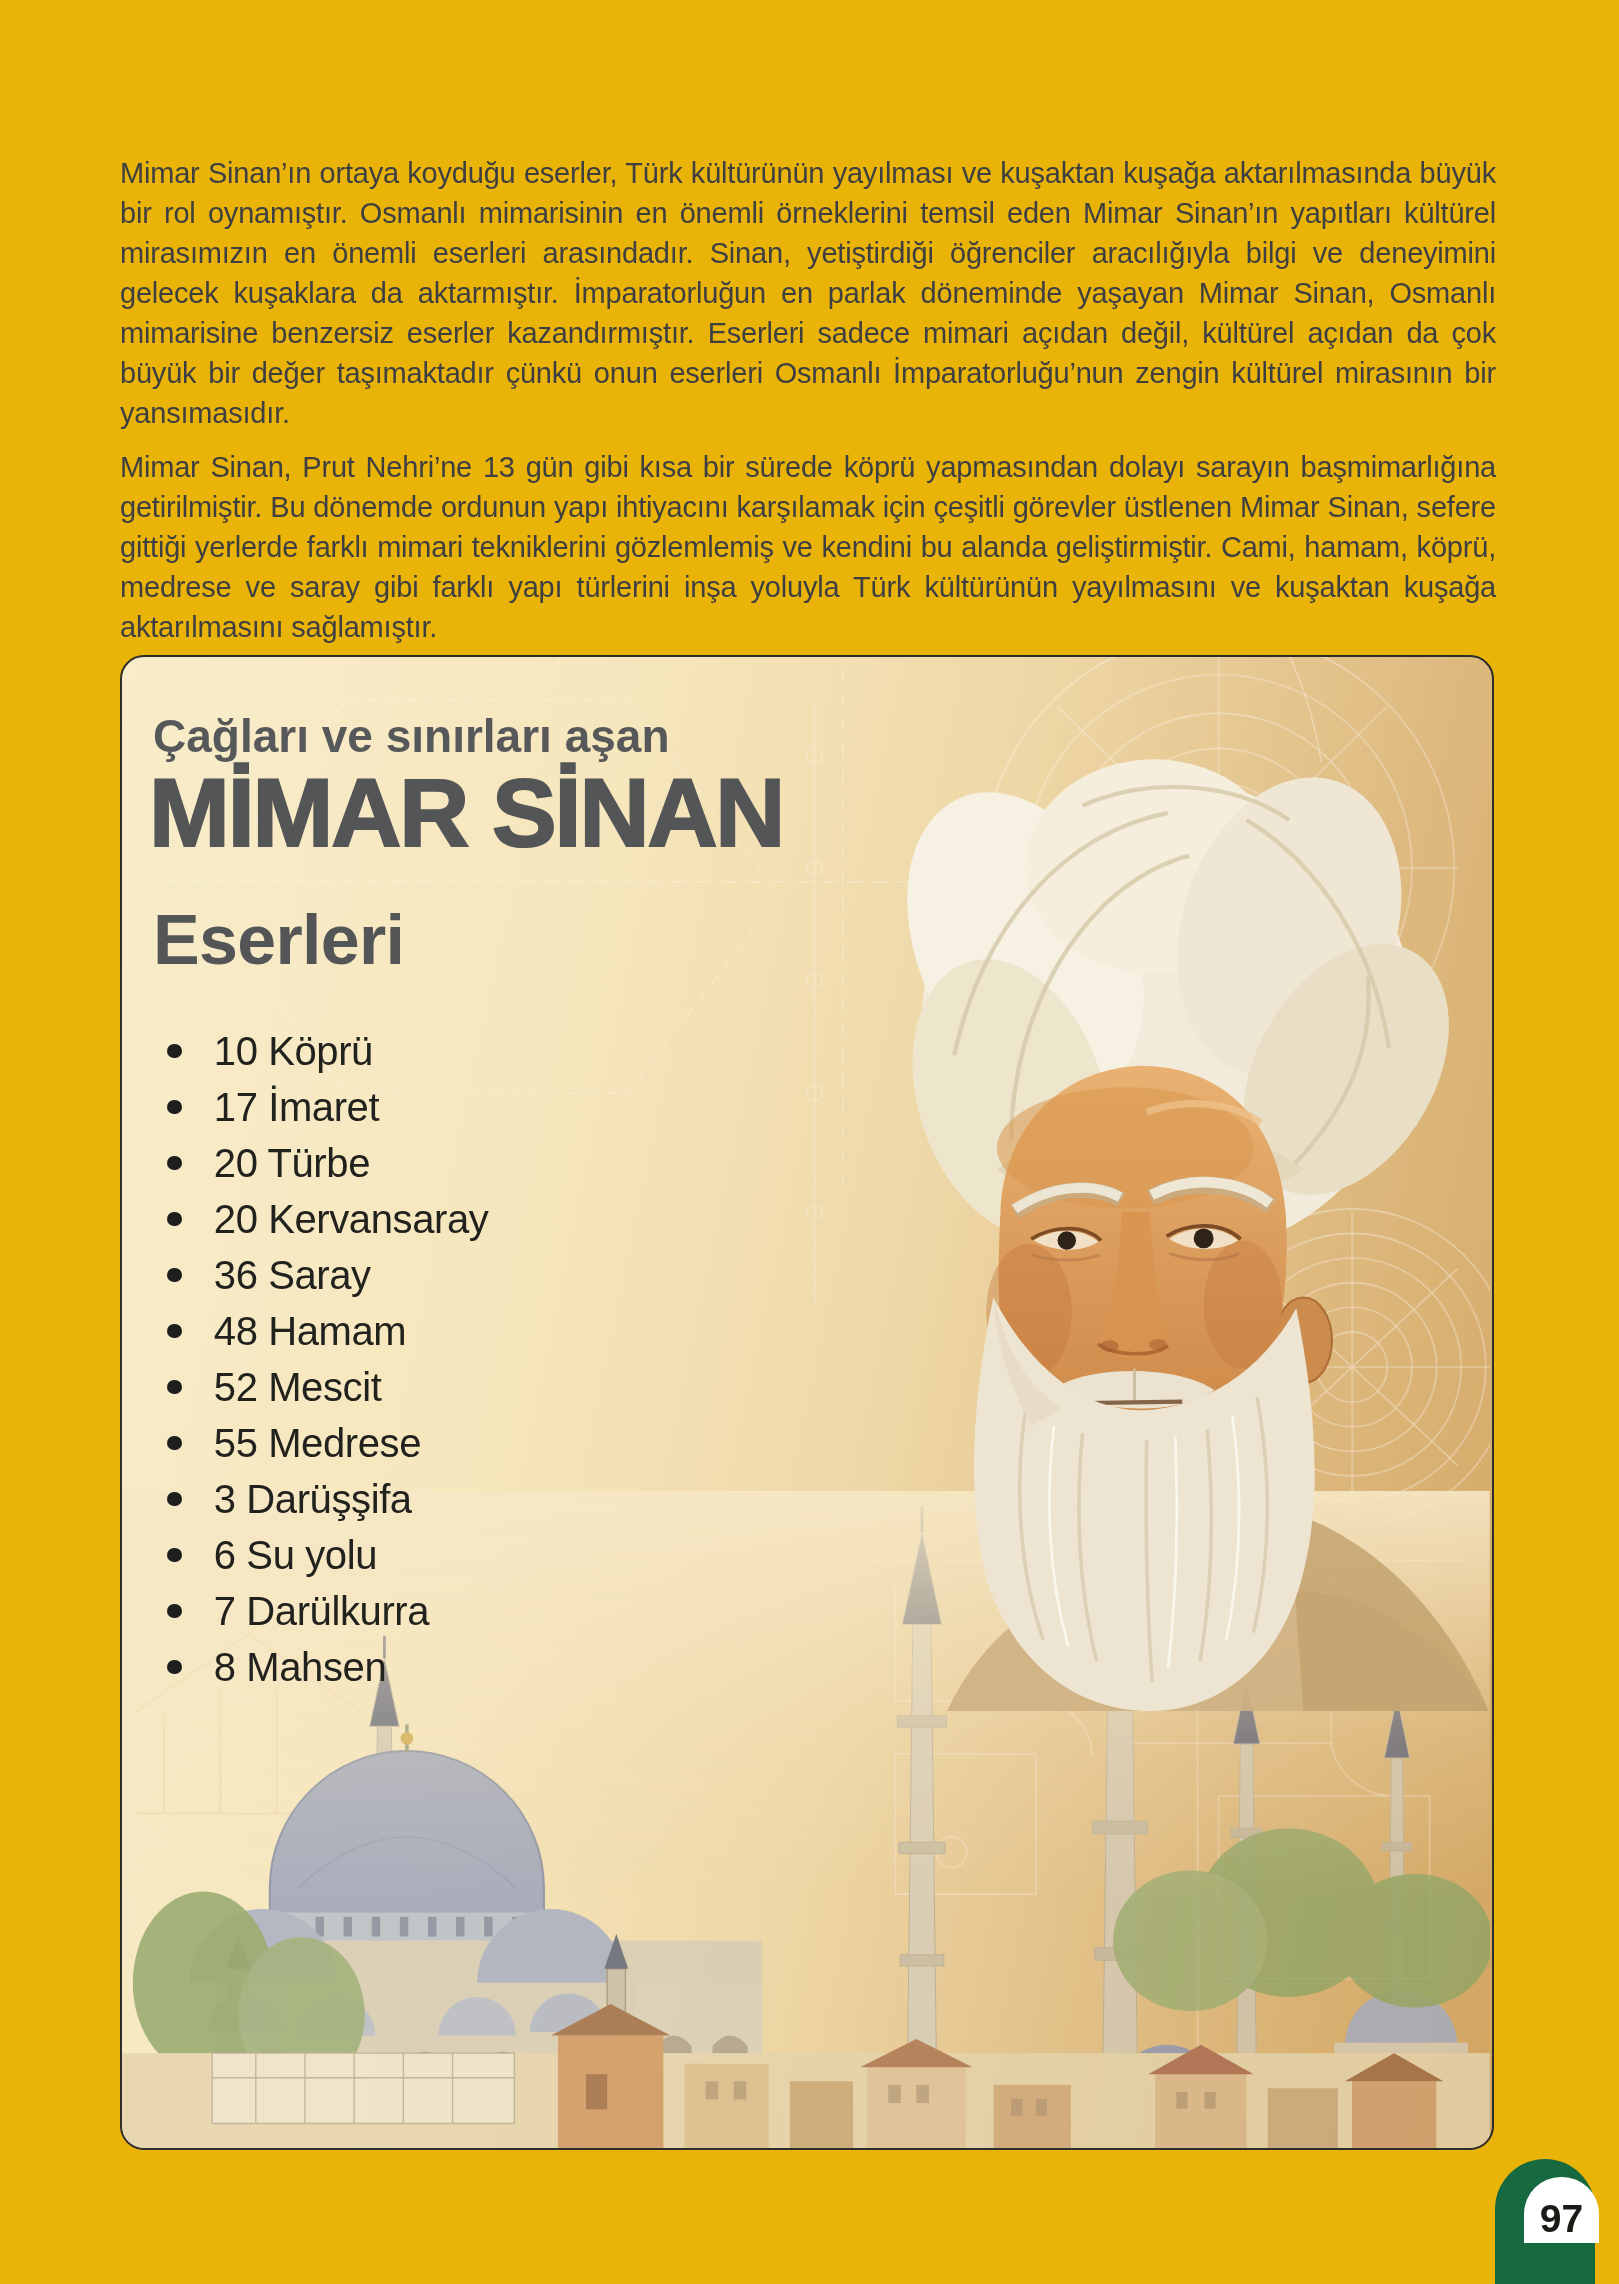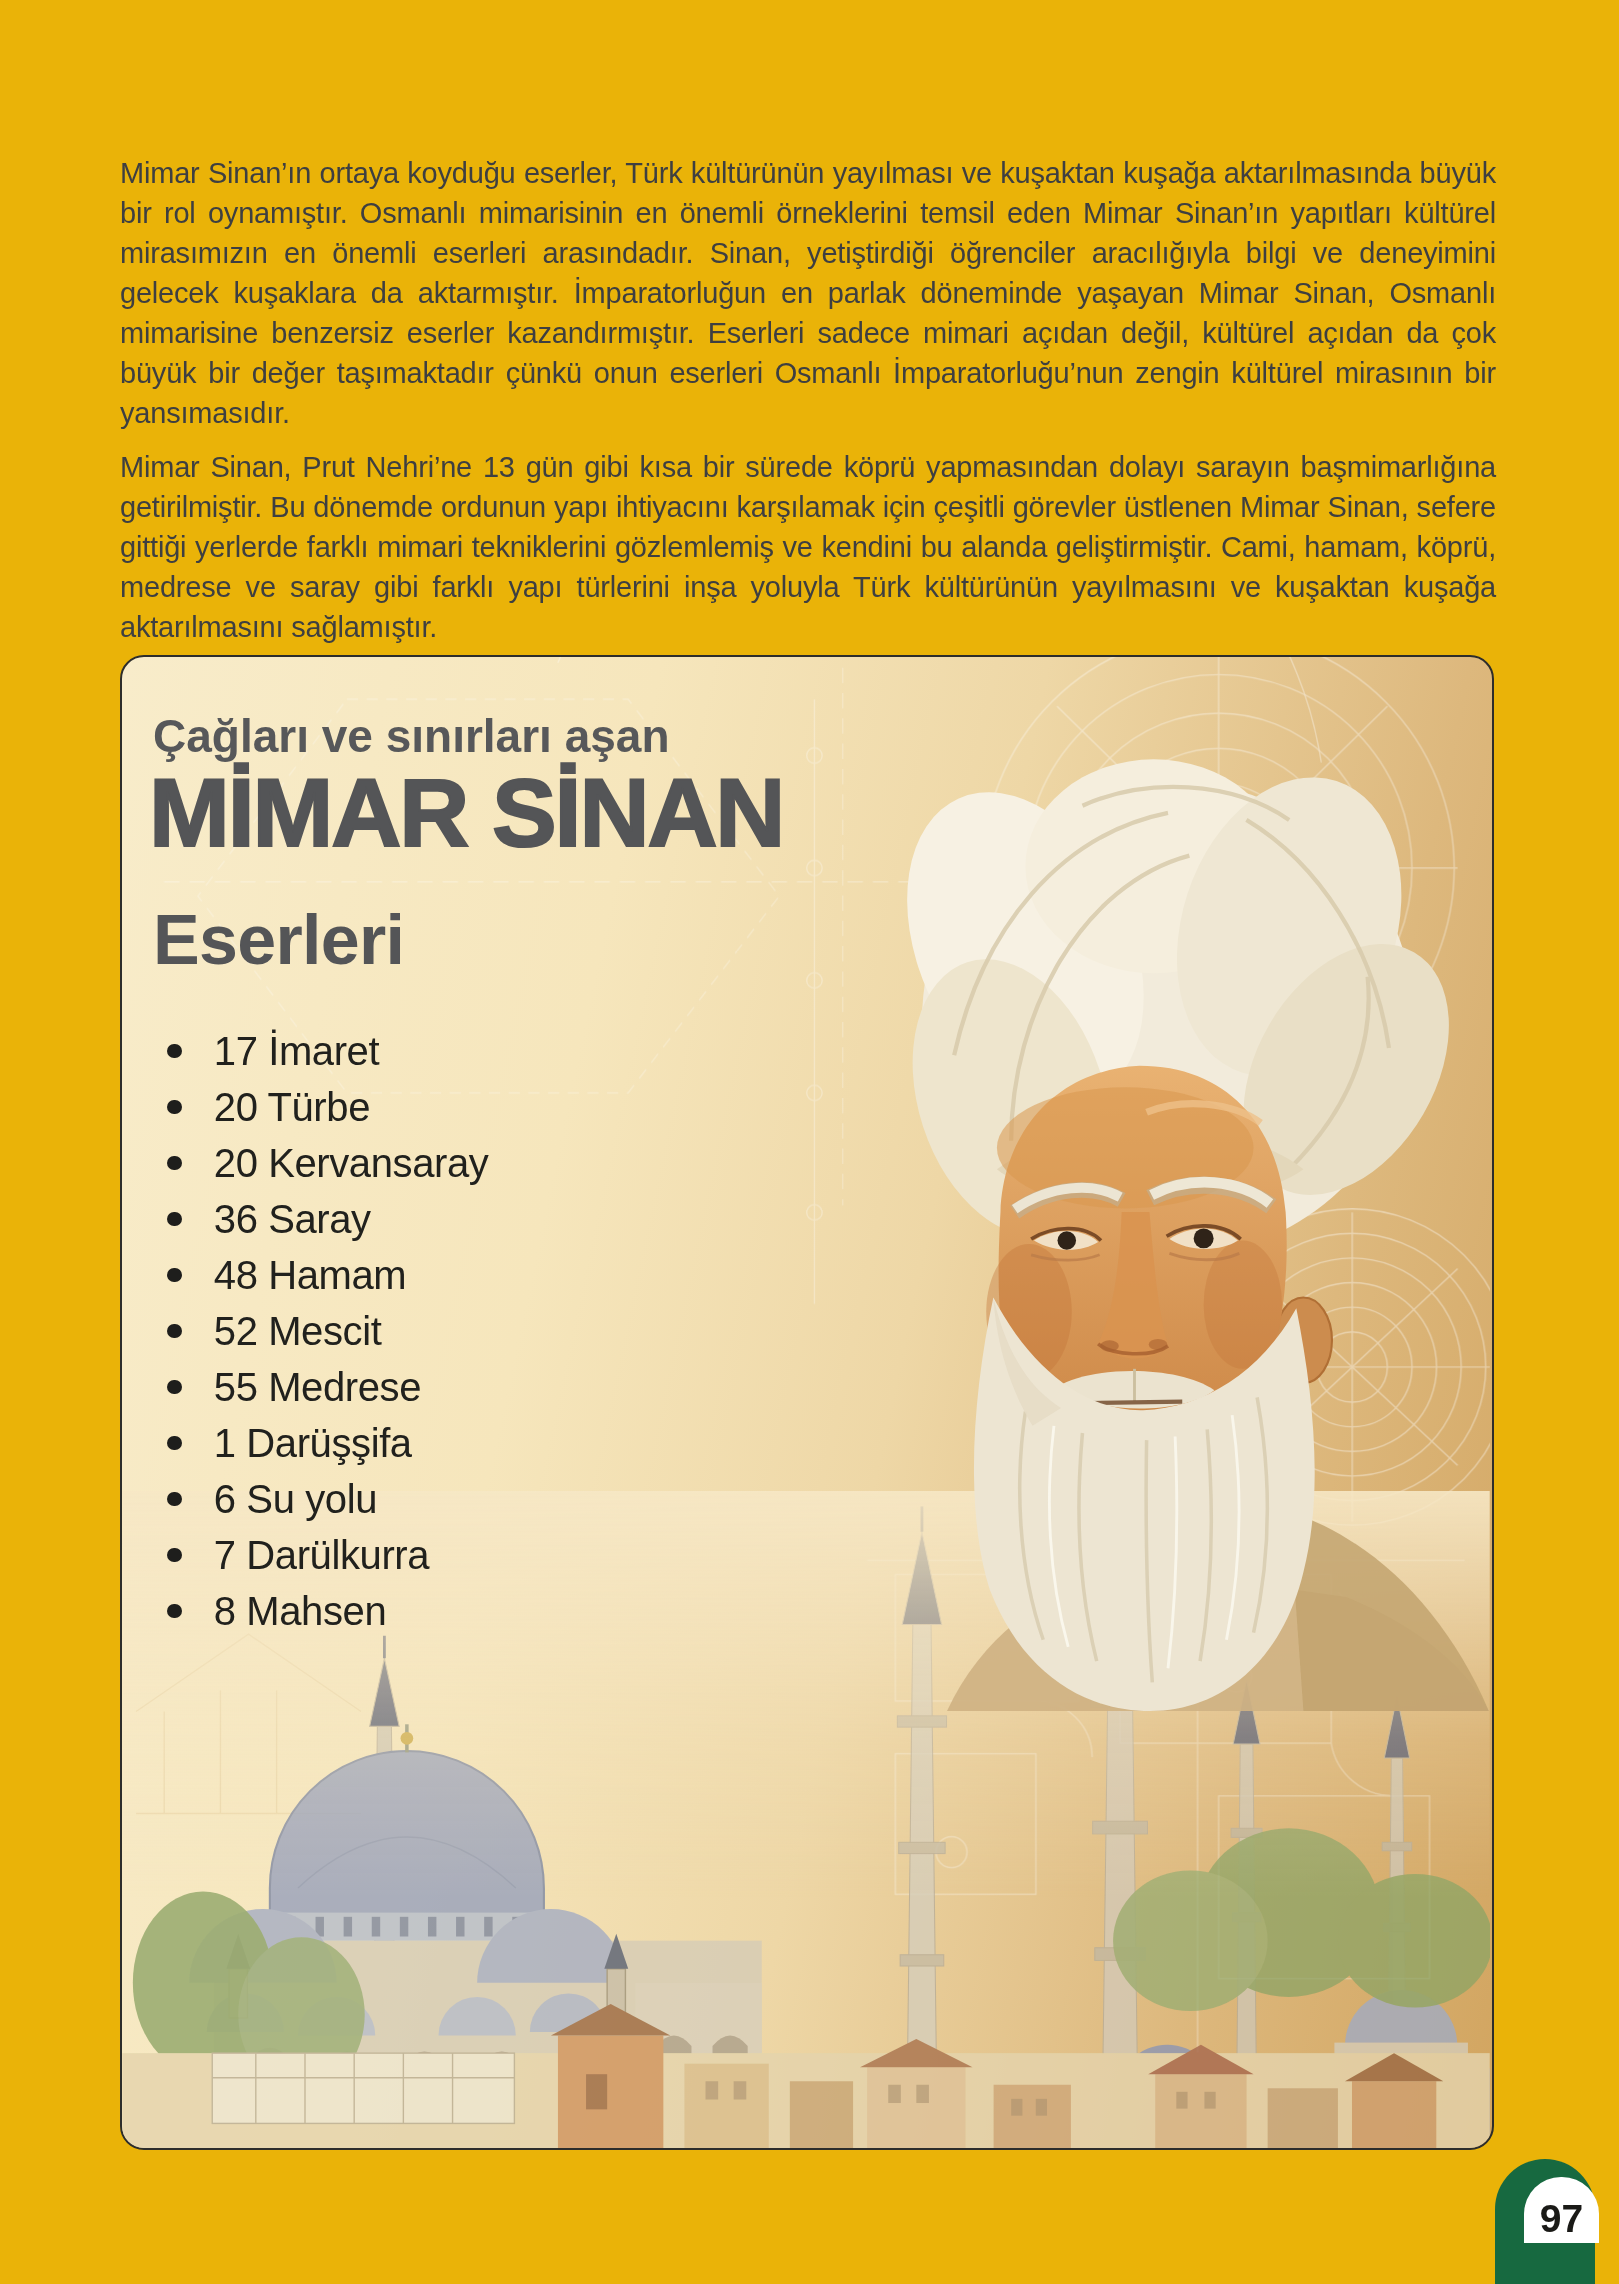--- a/index.html
+++ b/index.html
@@ -353,20 +353,24 @@
       </g>
     </svg>
 
     <div class="kicker">Çağları ve sınırları aşan</div>
     <div class="big-title">MİMAR SİNAN</div>
     <div class="sub-title">Eserleri</div>
 
     <ul class="works">
       <li>
           <span class="dot"></span>
+          <span>10 Köprü</span>
+        </li>
+      <li>
+          <span class="dot"></span>
           <span>17 İmaret</span>
         </li>
       <li>
           <span class="dot"></span>
           <span>20 Türbe</span>
         </li>
       <li>
           <span class="dot"></span>
           <span>20 Kervansaray</span>
         </li>
@@ -381,21 +385,21 @@
       <li>
           <span class="dot"></span>
           <span>52 Mescit</span>
         </li>
       <li>
           <span class="dot"></span>
           <span>55 Medrese</span>
         </li>
       <li>
           <span class="dot"></span>
-          <span>1 Darüşşifa</span>
+          <span>3 Darüşşifa</span>
         </li>
       <li>
           <span class="dot"></span>
           <span>6 Su yolu</span>
         </li>
       <li>
           <span class="dot"></span>
           <span>7 Darülkurra</span>
         </li>
       <li>

